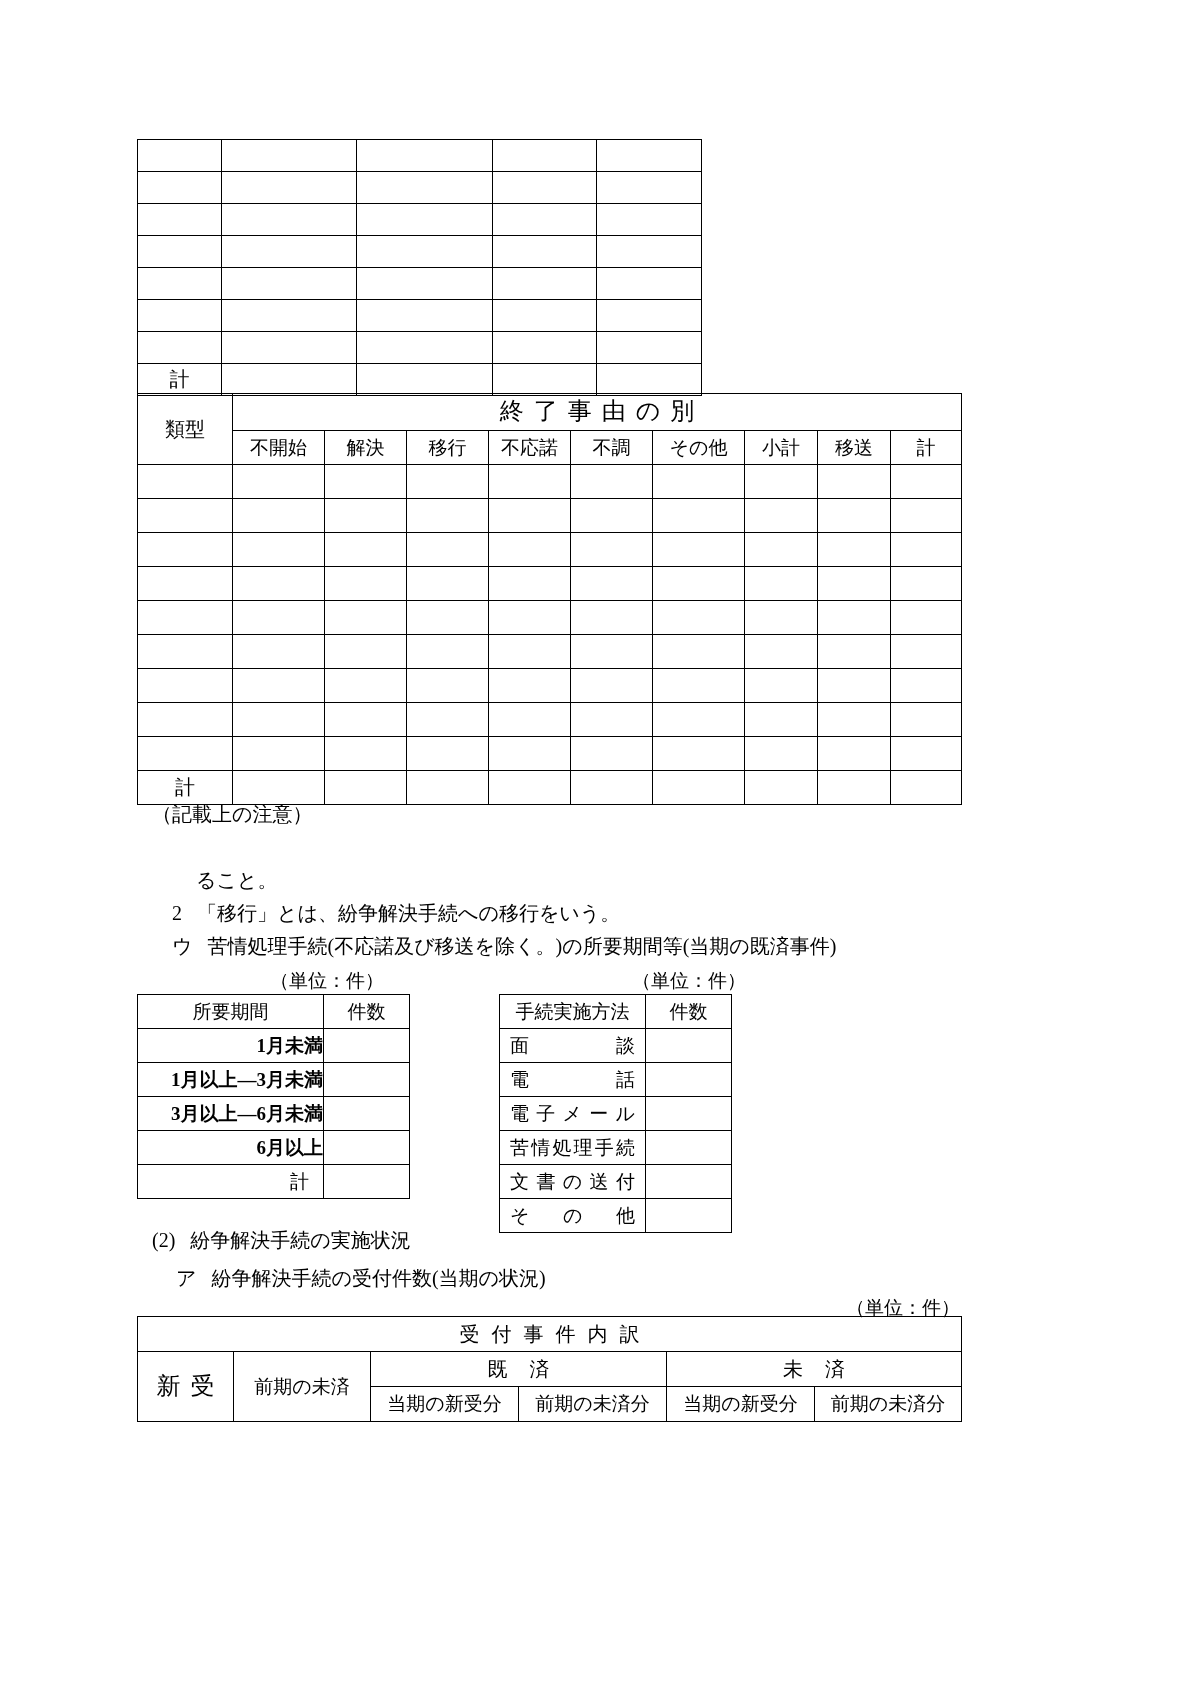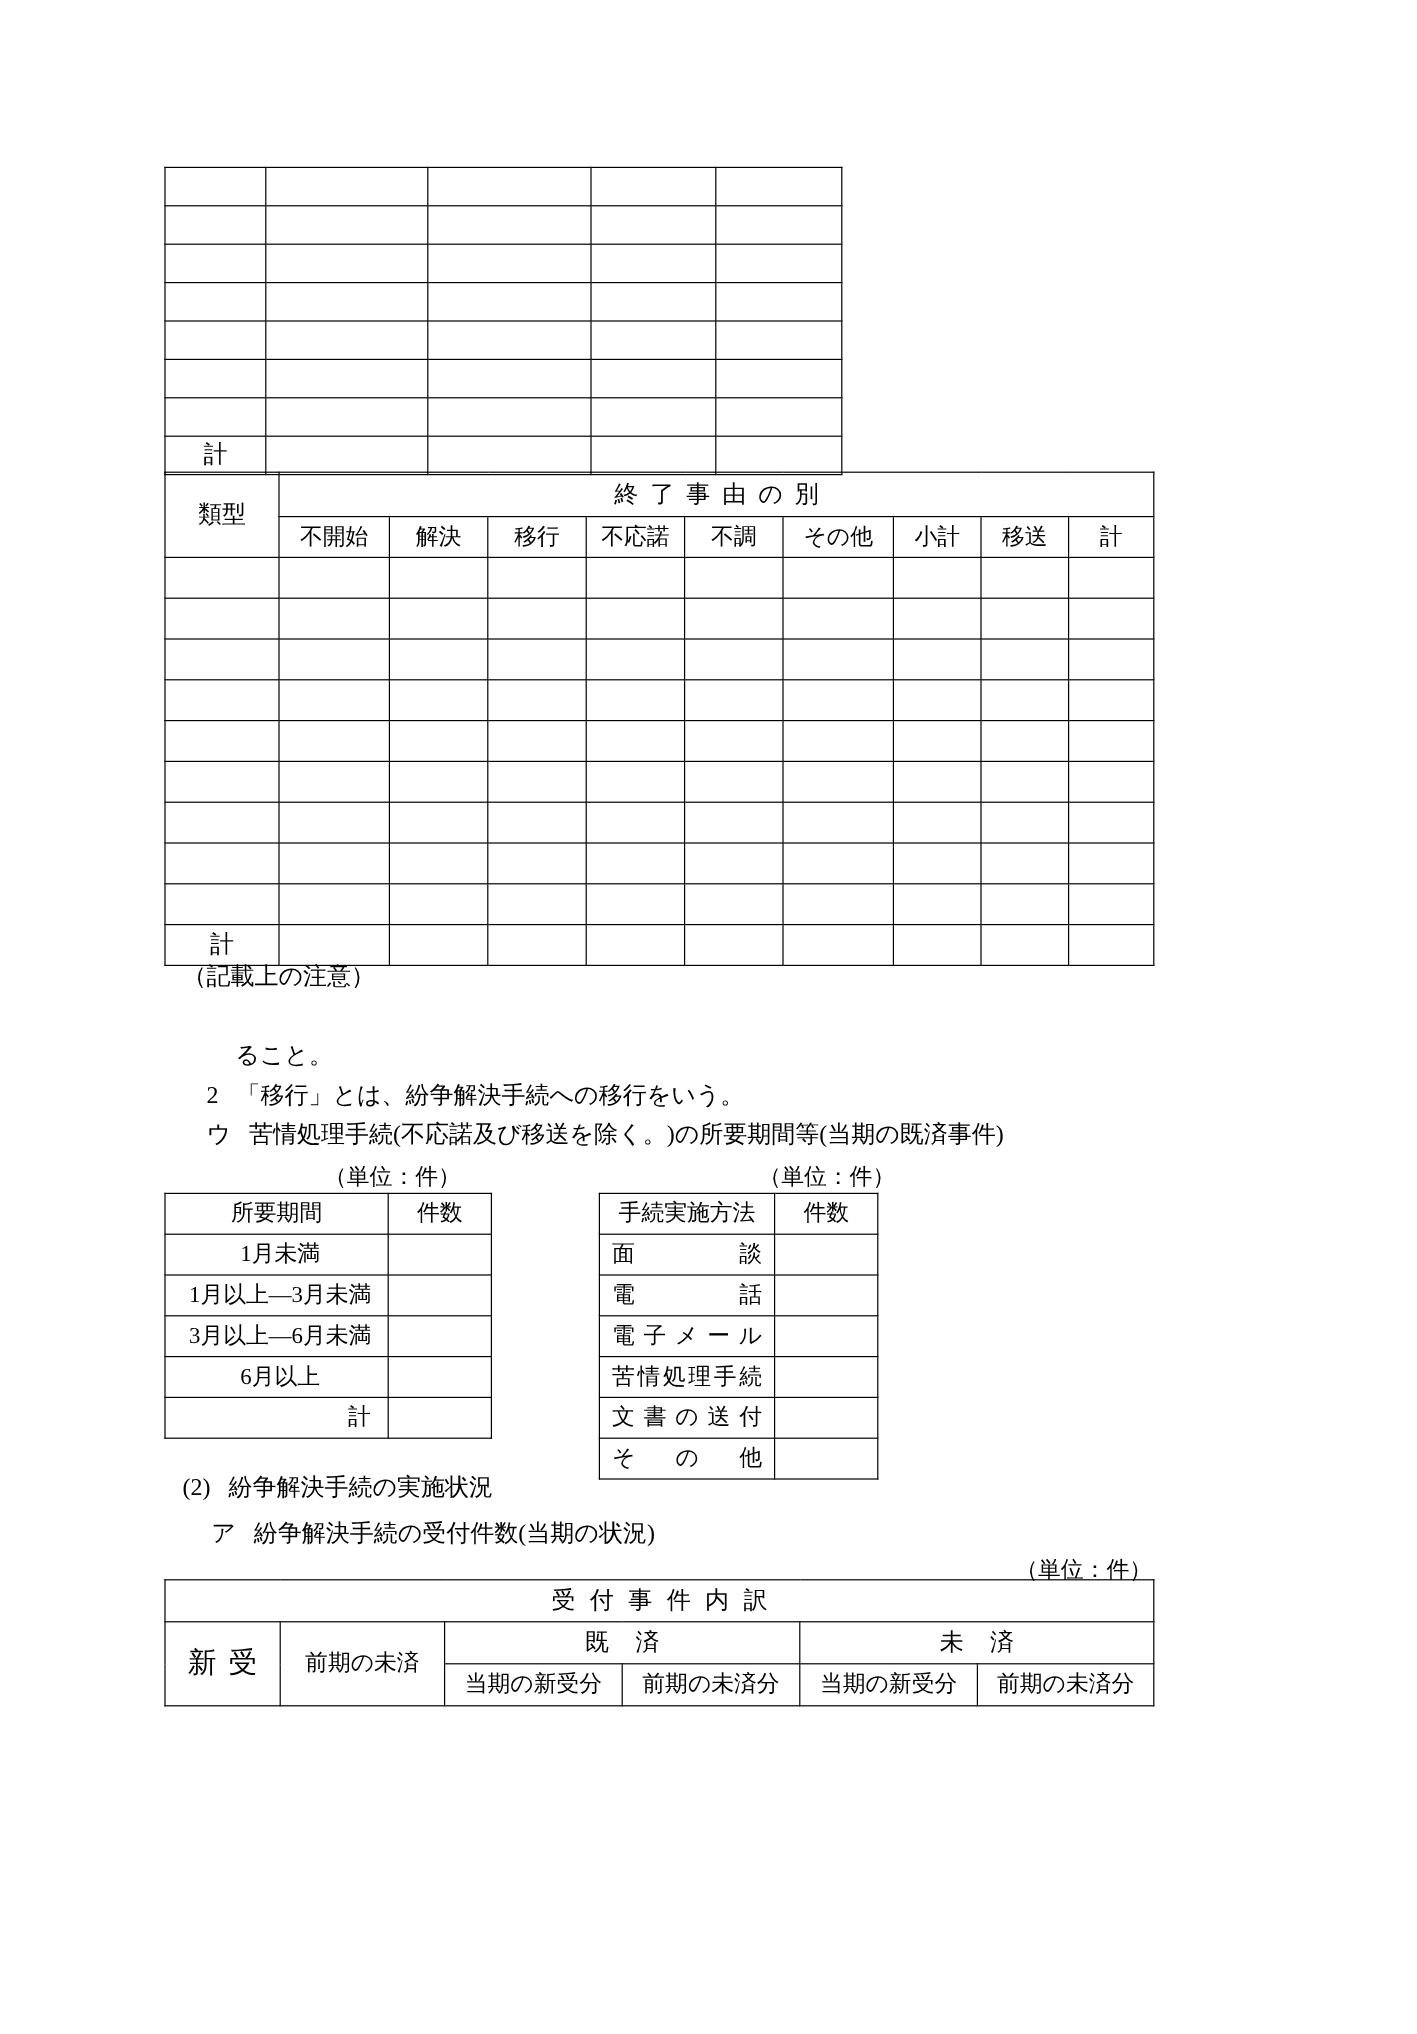--- a/index.html
+++ b/index.html
@@ -60,21 +60,21 @@
     width: 824px;
   }
   #table-type td {
     height: 33px;
     font-size: 19px;
   }
   #table-type td.tall-head {
     height: 36px;
   }
   #table-type td.span-head {
-    font-size: 20px;
+    font-size: 24px;
     letter-spacing: 10px;
     text-indent: 10px;
   }
   #table-type td.rowlabel {
     font-size: 20px;
   }
 
   
   .txt {
     position: absolute;
@@ -105,22 +105,23 @@
   #table-duration {
     left: 137px;
     top: 994px;
     width: 272px;
   }
   #table-duration td {
     height: 33px;
     font-size: 19px;
   }
   #table-duration td.l {
-    text-align: center;
+    text-align: right;
     padding-left: 6px;
+    font-weight: bold;
   }
   #table-duration td.r {
     text-align: right;
     padding-right: 14px;
   }
 
   
   #table-method {
     left: 499px;
     top: 994px;

